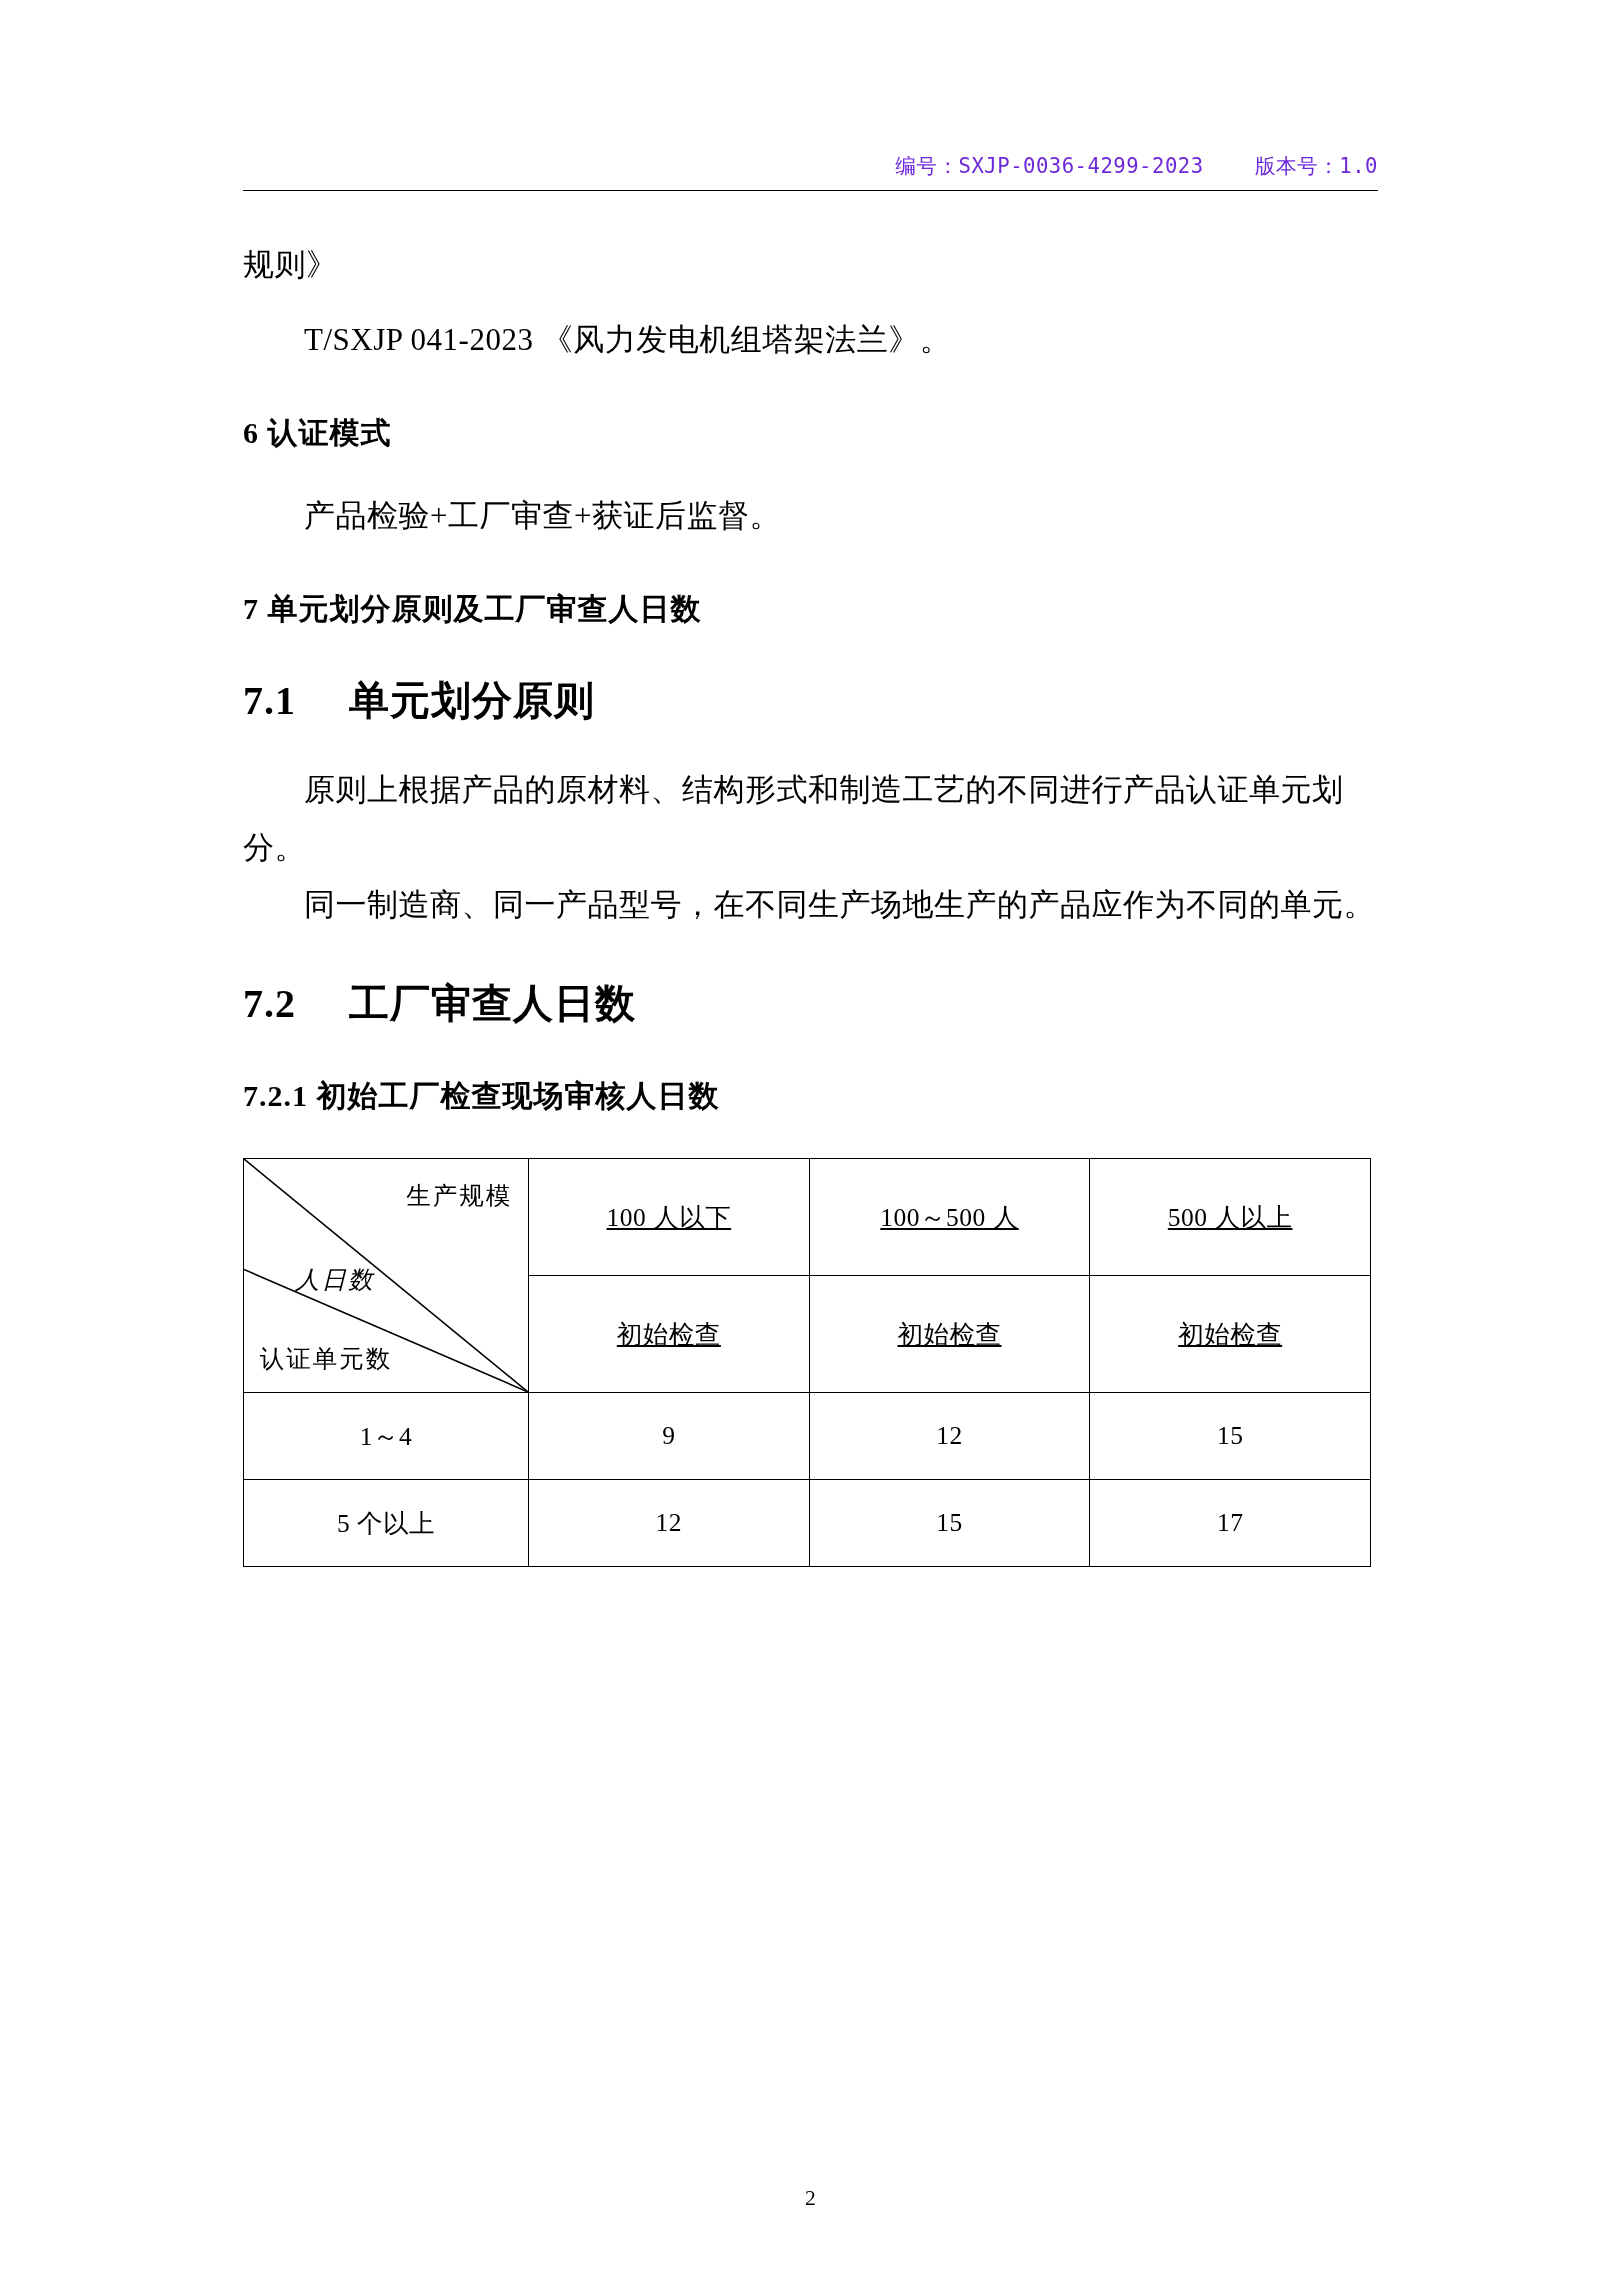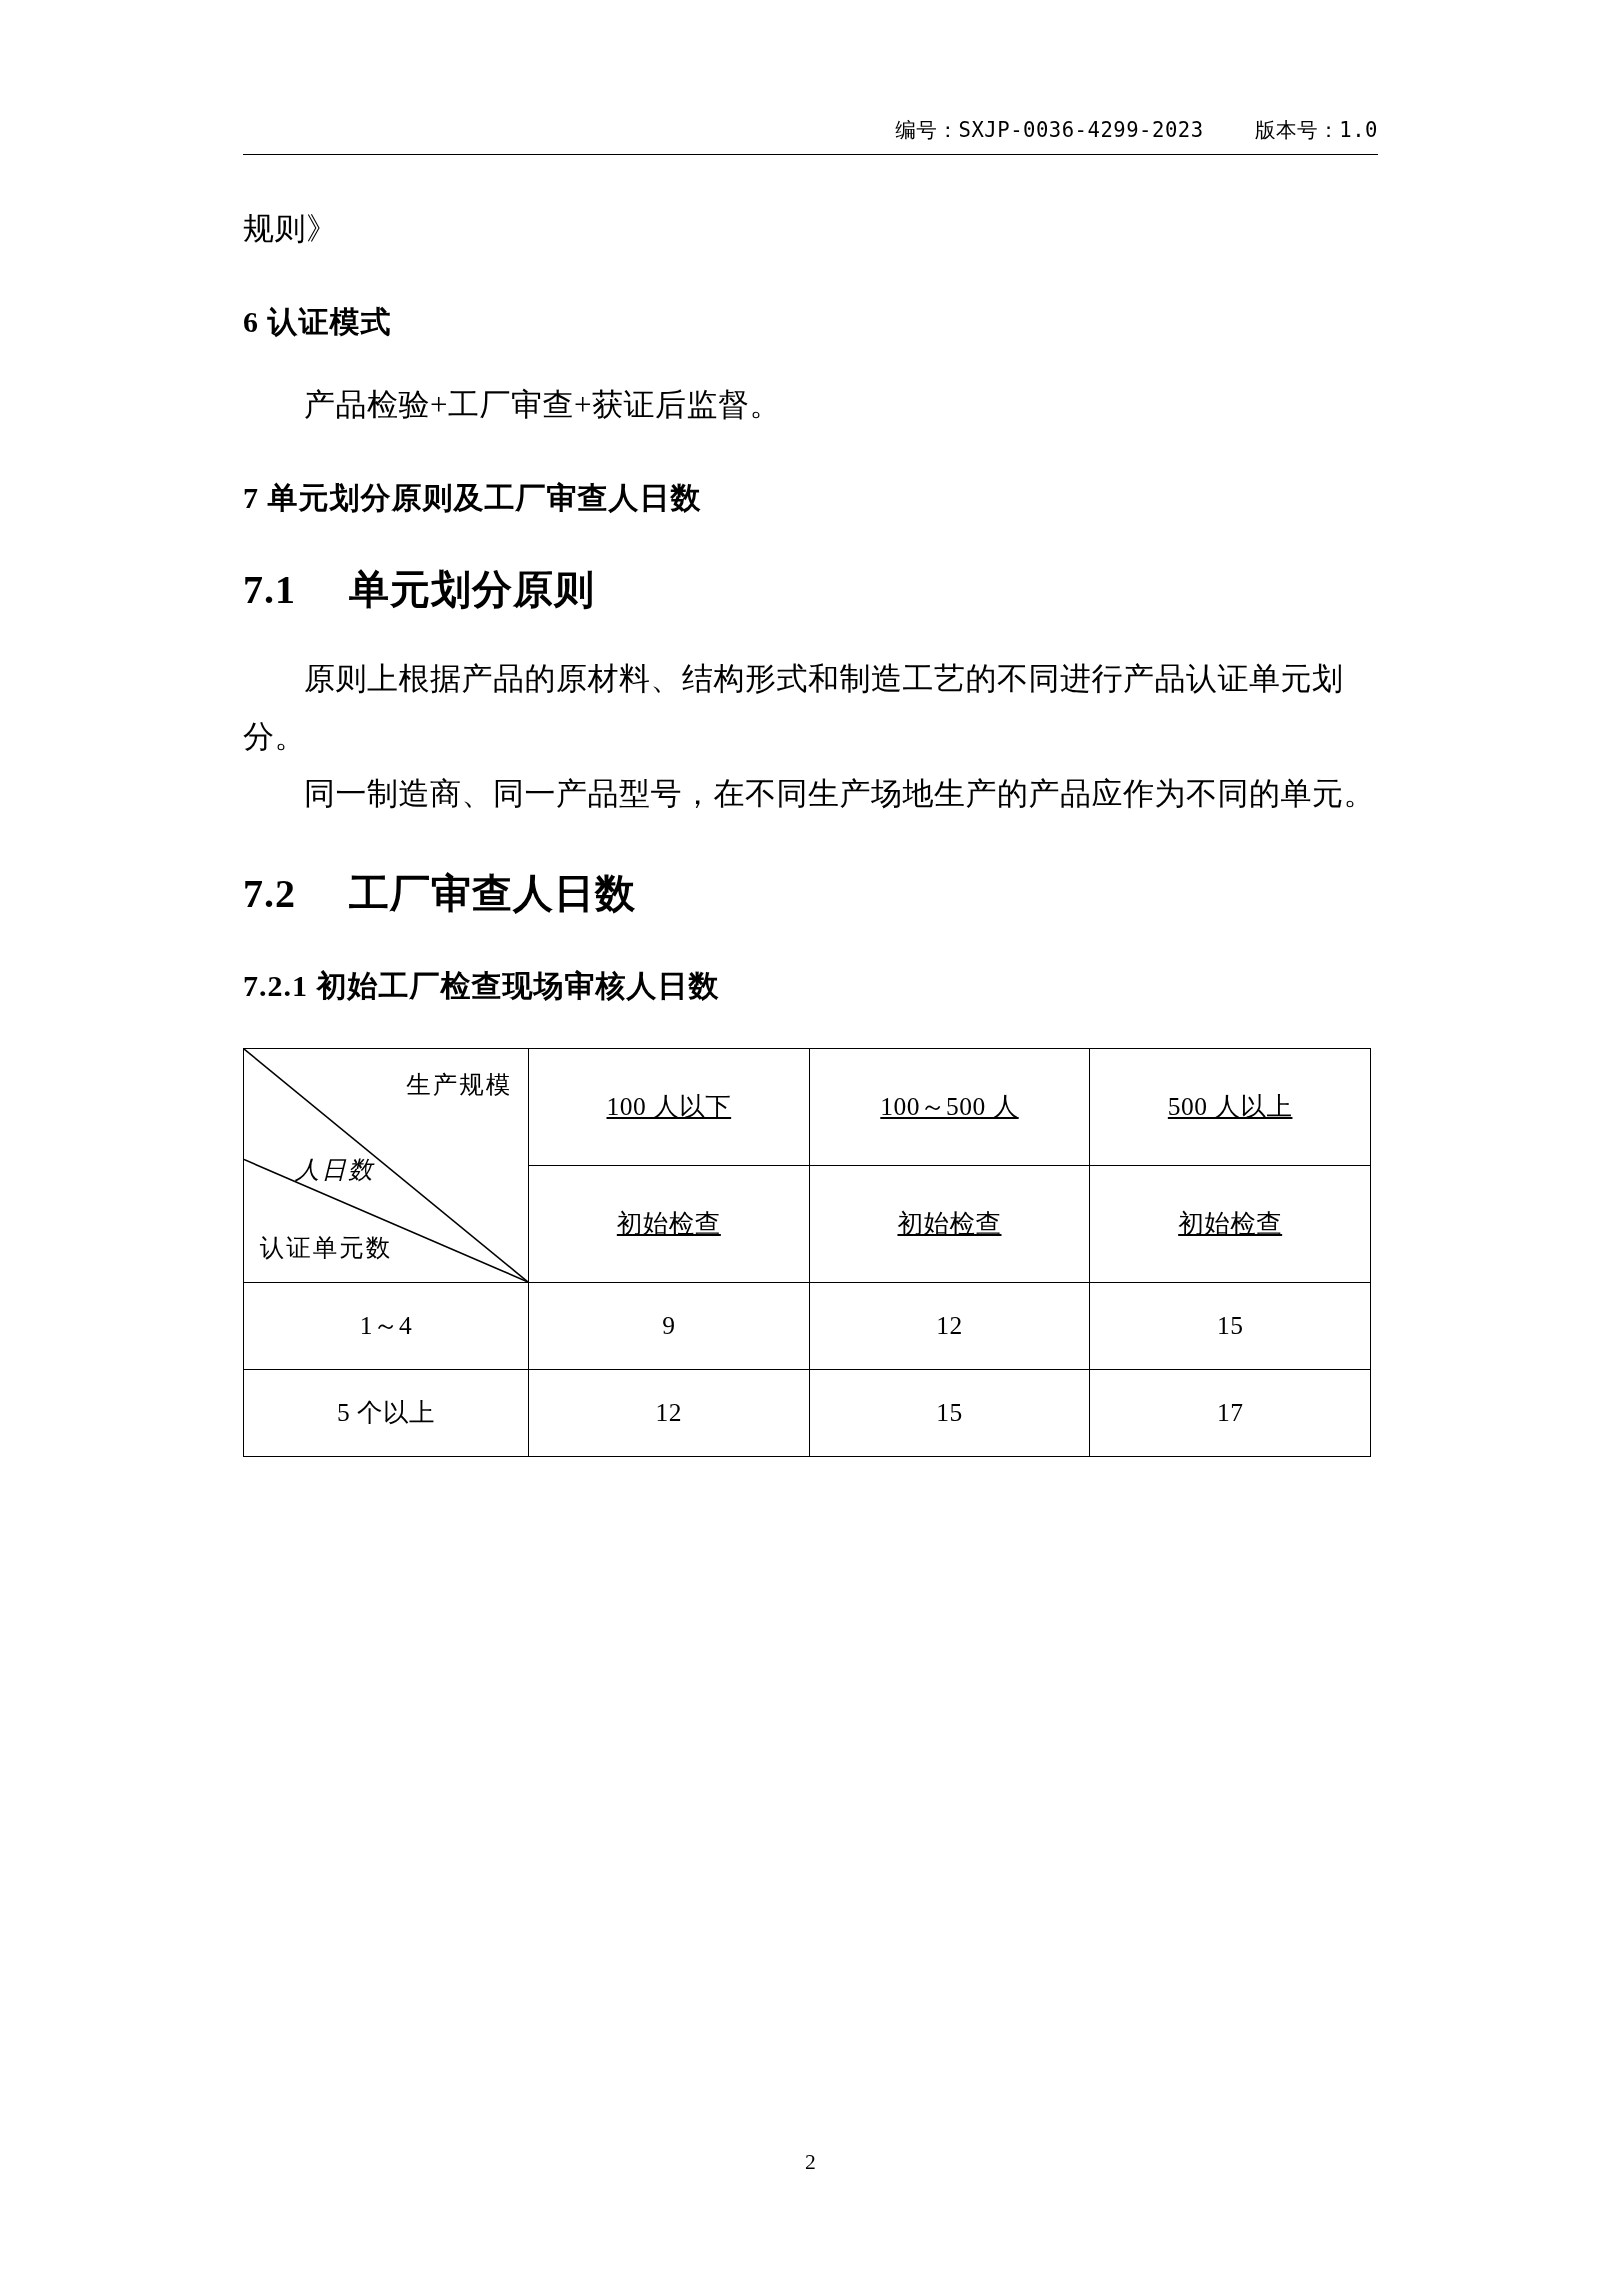--- a/index.html
+++ b/index.html
@@ -23,22 +23,23 @@
     padding: 0 243px;
   }
 
   
   .header {
     padding-top: 116px;
     text-align: right;
     font-family: "DejaVu Sans Mono", monospace;
     font-size: 20.6px;
     letter-spacing: 0.5px;
-    color: #000000;
+    color: #6d28d9;
     white-space: nowrap;
+    margin-top: 36px;
   }
   .header .hdr-sep {
     display: inline-block;
     width: 25.5px;
   }
   .header-rule {
     margin-top: 9.8px;
     border: 0;
     border-top: 1.6px solid #000;
     width: 100%;
@@ -142,20 +143,21 @@
 
   <div class="header">
     <span>编号：SXJP-0036-4299-2023</span>
     <span class="hdr-sep"></span>
     <span>版本号：1.0</span>
   </div>
   <hr class="header-rule">
 
   <p class="para" style="margin-top:45px;">规则》</p>
 
+  <p class="para indent block-gap-sm">T/SXJP 041-2023 《风力发电机组塔架法兰》。</p>
 
   <h2 class="heading">6 认证模式</h2>
   <p class="para indent block-gap">产品检验+工厂审查+获证后监督。</p>
 
   <h2 class="heading">7 单元划分原则及工厂审查人日数</h2>
 
   <h3 class="subheading">
     <span class="numtab">7.1</span><span>单元划分原则</span>
   </h3>
   <p class="para indent block-gap">原则上根据产品的原材料、结构形式和制造工艺的不同进行产品认证单元划分。</p>

